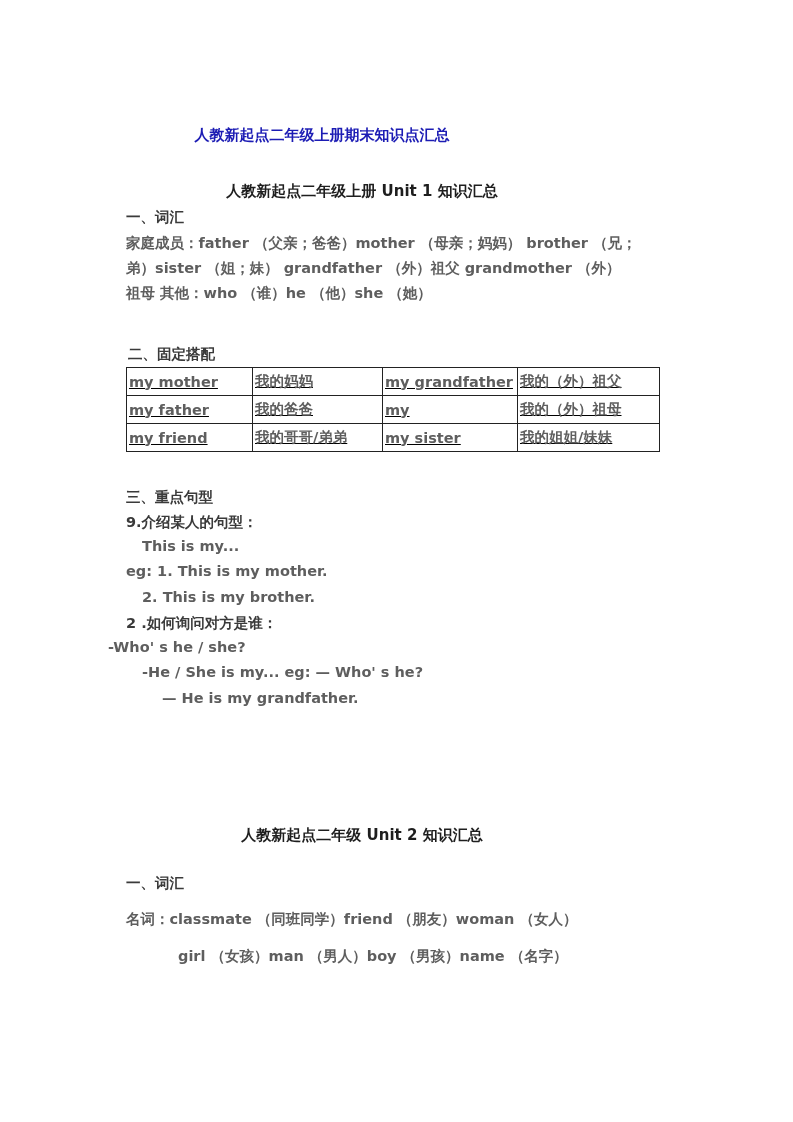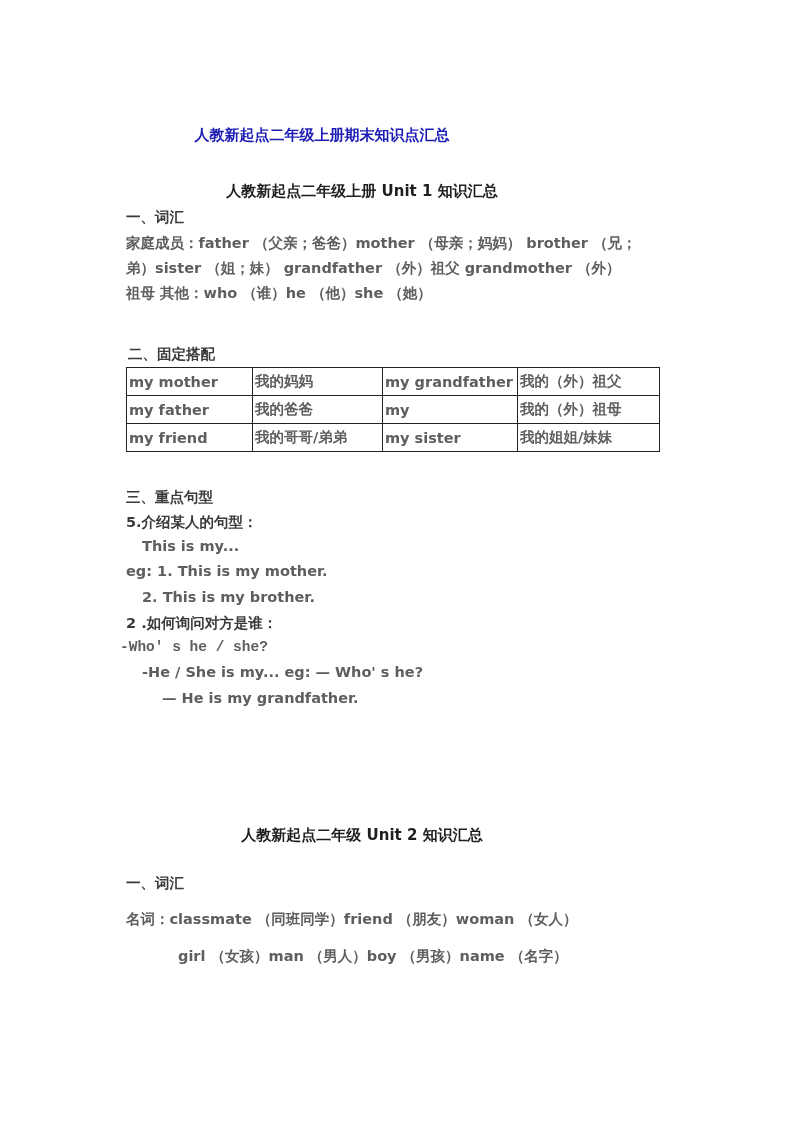--- a/index.html
+++ b/index.html
@@ -6,21 +6,21 @@
     body { width: 793px; height: 1122px; position: relative; overflow: hidden;
            font-family: "DejaVu Sans", "Liberation Sans", sans-serif; }
     .abs { position: absolute; white-space: nowrap; }
     .title-main { left: 0; width: 644px; text-align: center; top: 126px;
                   font-size: 15px; font-weight: bold; color: #1c1cb4; }
     .title-unit { left: 0; width: 724px; text-align: center; font-size: 15px;
                   font-weight: bold; color: #1e1e1e; }
     .heading { font-size: 14.5px; font-weight: bold; color: #3a3a3a; }
     .body { font-size: 14.5px; font-weight: bold; color: #5e5e5e; }
     table.colloc { position: absolute; left: 126px; top: 367px; width: 533px;
-                   border-collapse: collapse; table-layout: fixed; }
+                   border-collapse: collapse; table-layout: fixed; text-decoration: underline; }
     table.colloc td { border: 1px solid #222; height: 27px; padding: 0 2px;
                       font-size: 14.5px; font-weight: bold; color: #5e5e5e;
                       white-space: nowrap; overflow: hidden; }
   </style>
 </head>
 <body>
 
 <div class="abs title-main">人教新起点二年级上册期末知识点汇总</div>
 
 <div class="abs title-unit" style="top:182px;">人教新起点二年级上册 Unit 1 知识汇总</div>
@@ -55,27 +55,27 @@
   <tr>
     <td>my friend</td>
     <td>我的哥哥/弟弟</td>
     <td>my sister</td>
     <td>我的姐姐/妹妹</td>
   </tr>
 </tbody>
   </table>
 
 <div class="abs heading" style="left:126px; top:488px;">三、重点句型</div>
-<div class="abs heading" style="left:126px; top:513px;">5.介绍某人的句型：</div>
+<div class="abs heading" style="left:126px; top:513px;">9.介绍某人的句型：</div>
 <div class="abs body" style="left:142px; top:538px;">This is my...</div>
 <div class="abs body" style="left:126px; top:563px;">eg: 1. This is my mother.</div>
 <div class="abs body" style="left:142px; top:589px;">2. This is my brother.</div>
 
 <div class="abs heading" style="left:126px; top:614px;">2 .如何询问对方是谁：</div>
-<div class="abs body" style="left:120px; top:639px;font-family:Liberation Mono, monospace;">-Who' s he / she?</div>
+<div class="abs body" style="left:108px; top:639px;">-Who' s he / she?</div>
 <div class="abs body" style="left:142px; top:664px;">-He / She is my... eg: — Who' s he?</div>
 <div class="abs body" style="left:126px; top:690px;margin-left:36px;">— He is my grandfather.</div>
 
 <div class="abs title-unit" style="top:782px;margin-top:44px;">人教新起点二年级 Unit 2 知识汇总</div>
 
 <div class="abs heading" style="left:126px; top:874px;">一、词汇</div>
 <div class="abs body" style="left:126px; top:910px;">名词：classmate （同班同学）friend （朋友）woman （女人）</div>
 <div class="abs body" style="left:178px; top:947px;">girl （女孩）man （男人）boy （男孩）name （名字）</div>
 
 </body></html>

